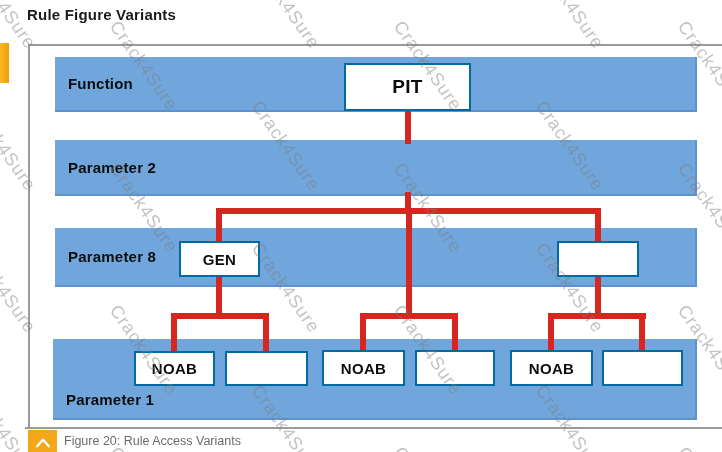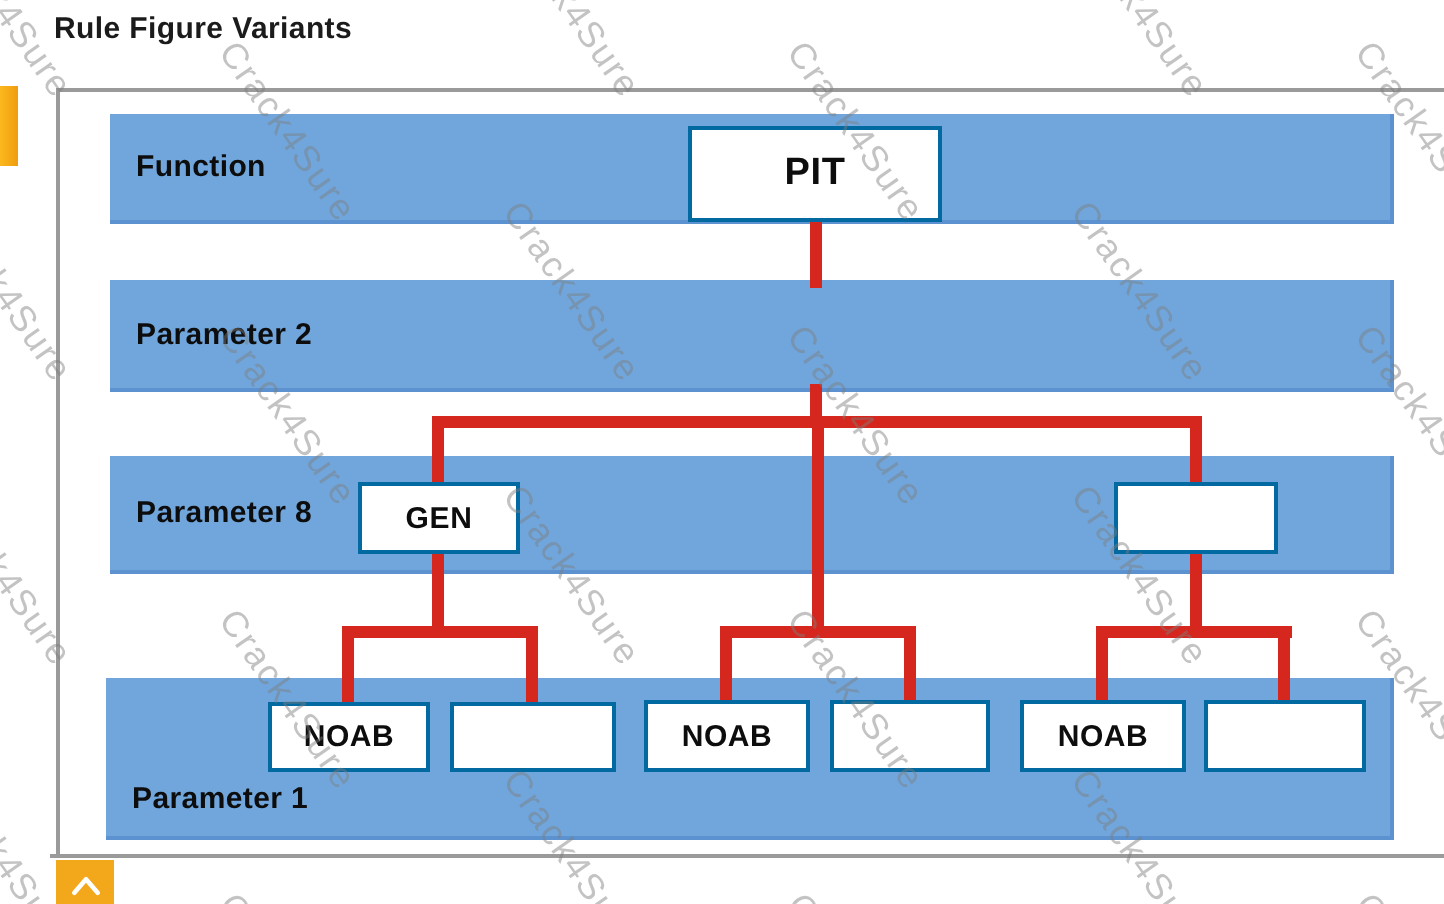--- a/index.html
+++ b/index.html
@@ -125,20 +125,21 @@
   <div class="node" style="left:415px;top:350px;width:80px;height:36px"></div>
   <div class="node" style="left:510px;top:350px;width:83px;height:36px">NOAB</div>
   <div class="node" style="left:602px;top:350px;width:81px;height:36px"></div>
 
   <div class="divider"></div>
   <div class="fig-btn">
     <svg width="20" height="16" viewBox="0 0 24 18">
       <polyline points="5,13 12,5 19,13" fill="none" stroke="#ffffff" stroke-width="2.8" stroke-linecap="round" stroke-linejoin="round"></polyline>
     </svg>
   </div>
+  <div class="fig-caption">Figure 20: Rule Access Variants</div>
 
   <div id="watermark-layer">
       <span class="wm" style="left: -20px; top: -45px;">Crack4Sure</span>
       <span class="wm" style="left: -20px; top: 97px;">Crack4Sure</span>
       <span class="wm" style="left: -20px; top: 239px;">Crack4Sure</span>
       <span class="wm" style="left: -20px; top: 381px;">Crack4Sure</span>
       <span class="wm" style="left: 122px; top: 17px;">Crack4Sure</span>
       <span class="wm" style="left: 122px; top: 159px;">Crack4Sure</span>
       <span class="wm" style="left: 122px; top: 301px;">Crack4Sure</span>
       <span class="wm" style="left: 122px; top: 443px;">Crack4Sure</span>

